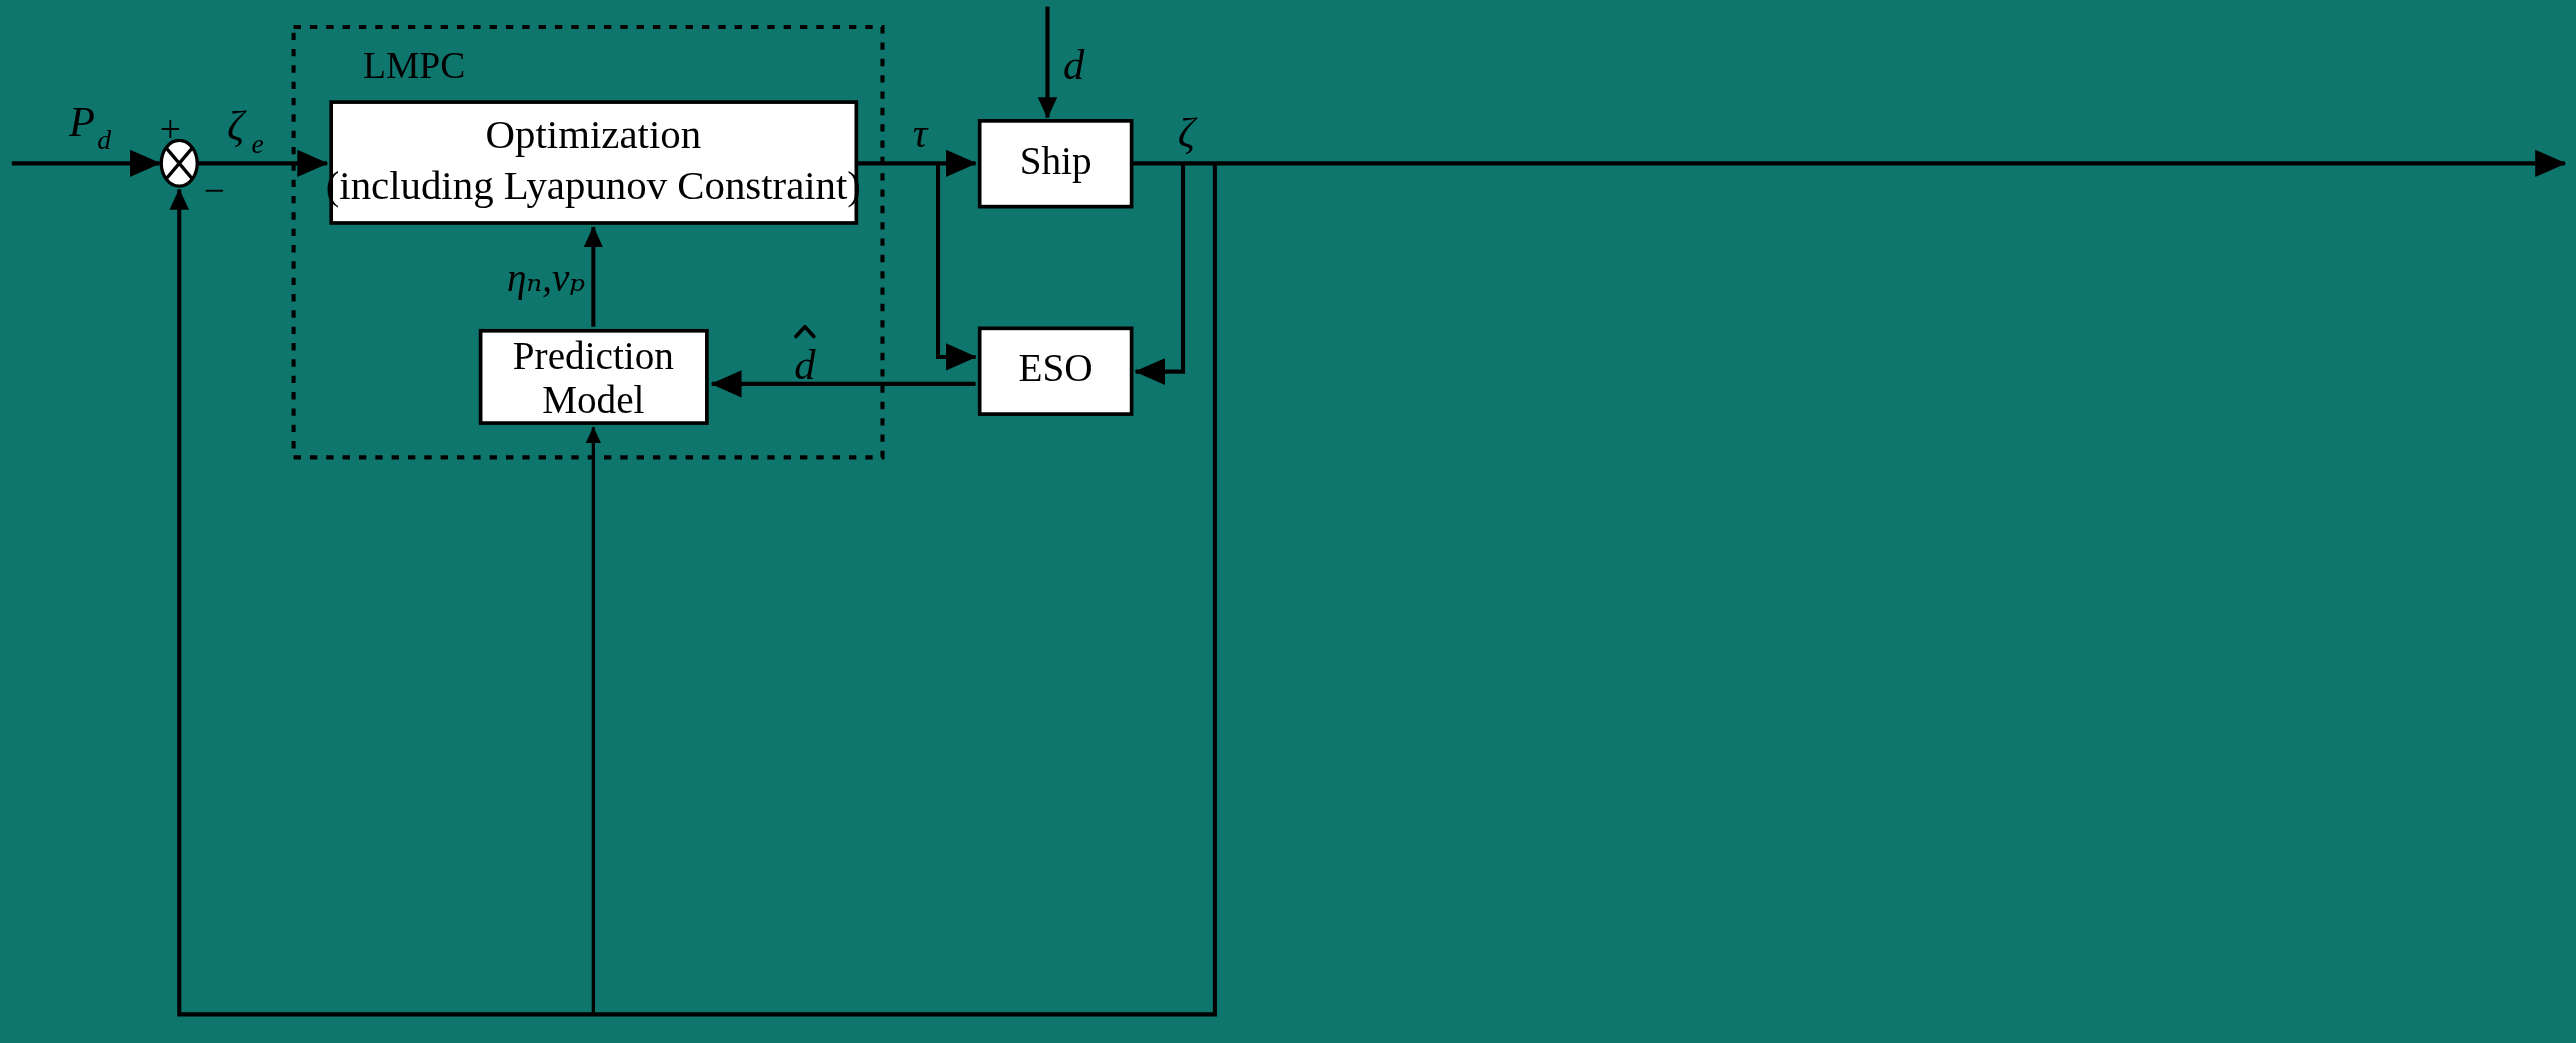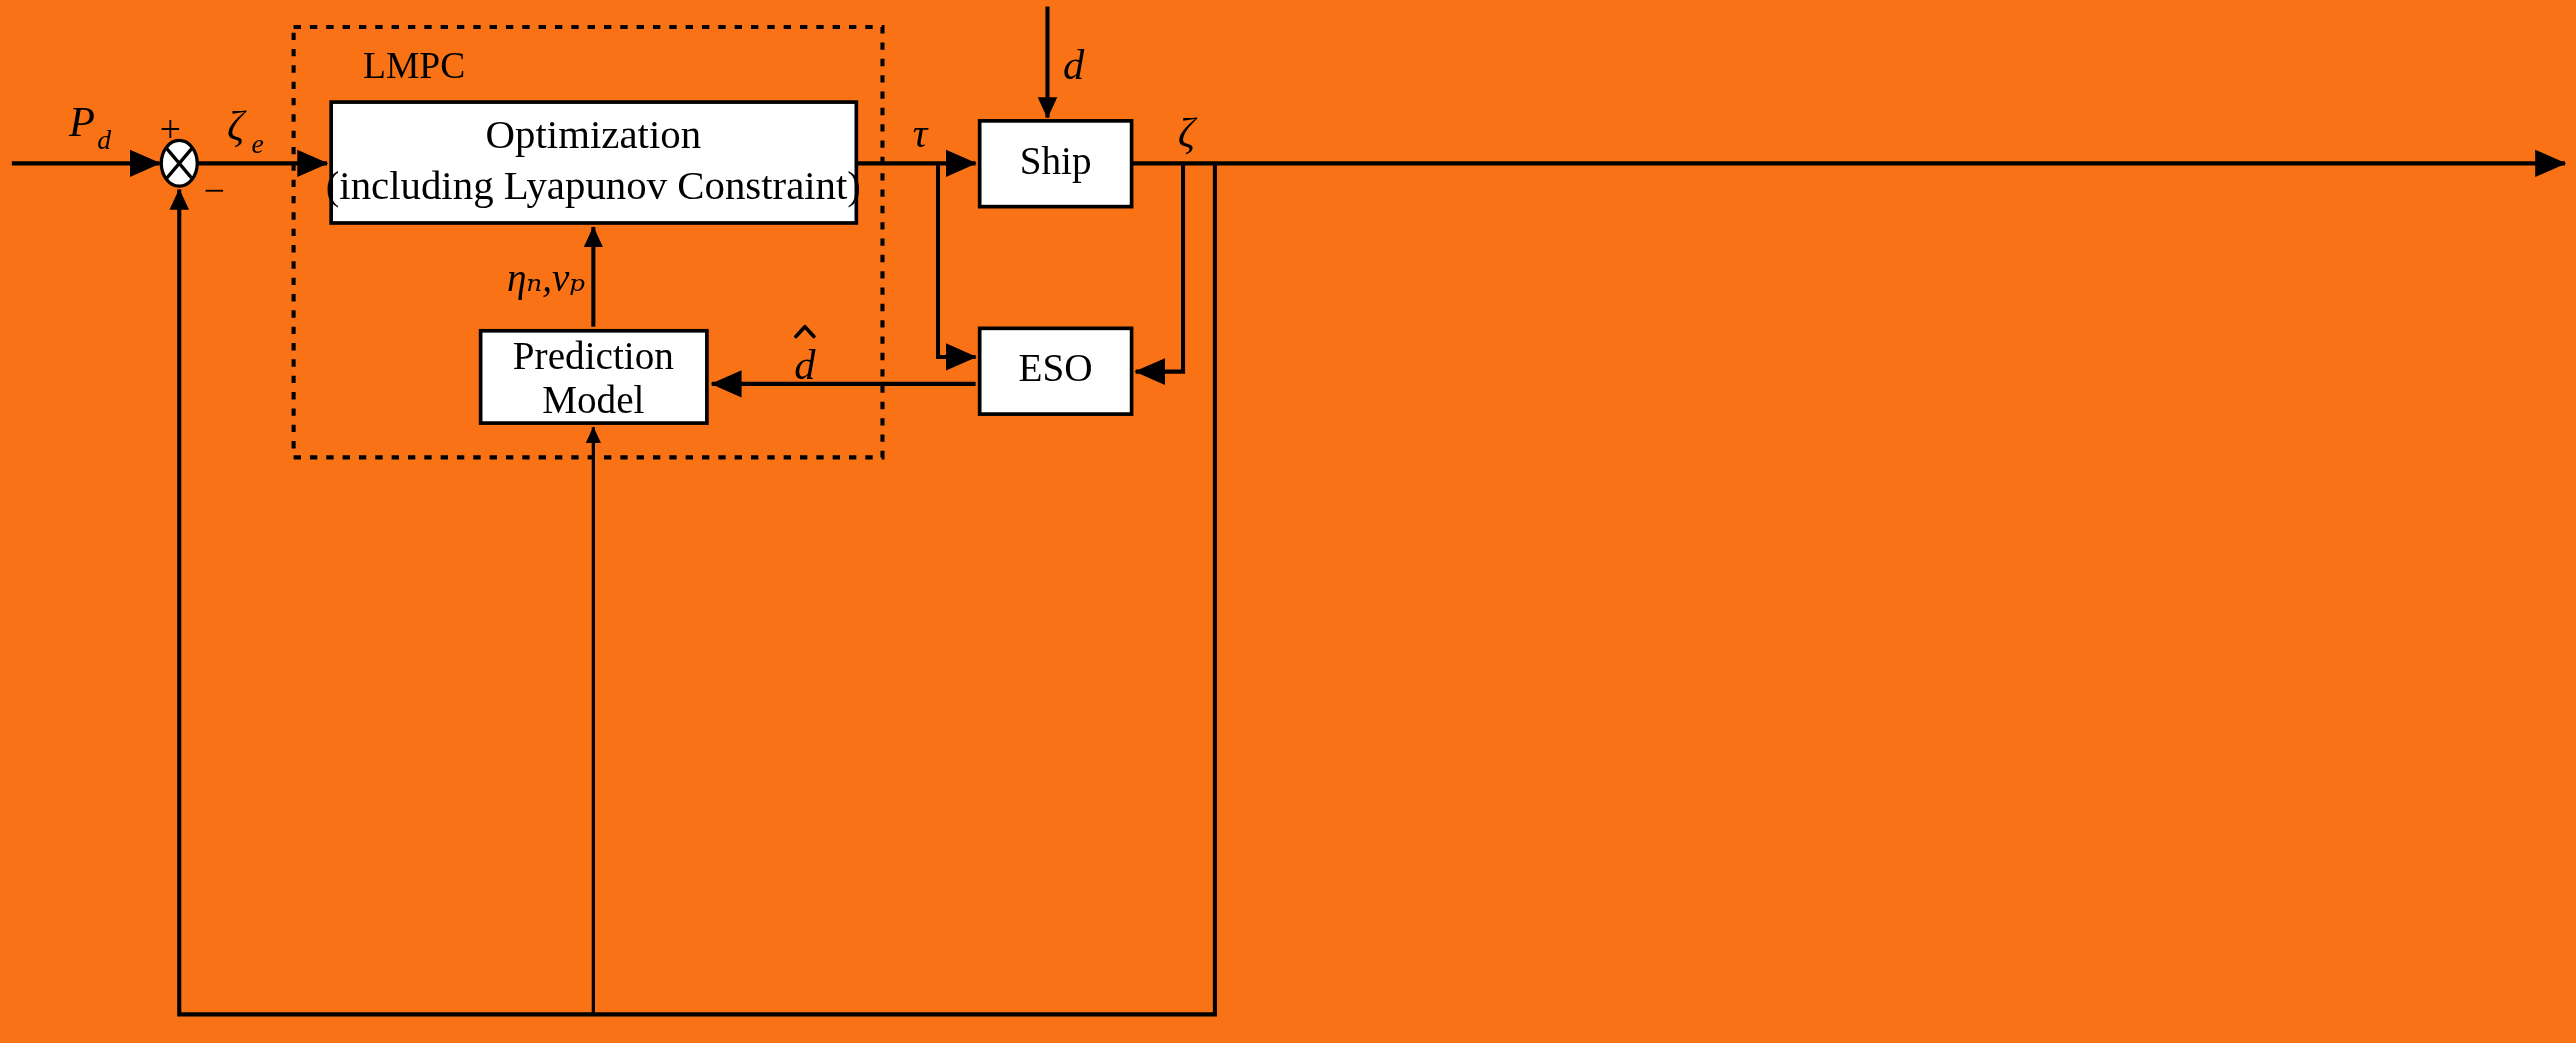--- a/index.html
+++ b/index.html
@@ -8,21 +8,21 @@
     padding: 0;
     background: #ffffff;
   }
   body {
     font-family: "Liberation Serif", "DejaVu Serif", serif;
   }
   #diagram-root {
     position: relative;
     width: 2576px;
     height: 1043px;
-    background: #f97316;
+    background: #0f766e;
     overflow: hidden;
   }
   #diagram-svg {
     position: absolute;
     left: 0;
     top: 0;
     width: 2576px;
     height: 1043px;
   }
   .blk-label {

